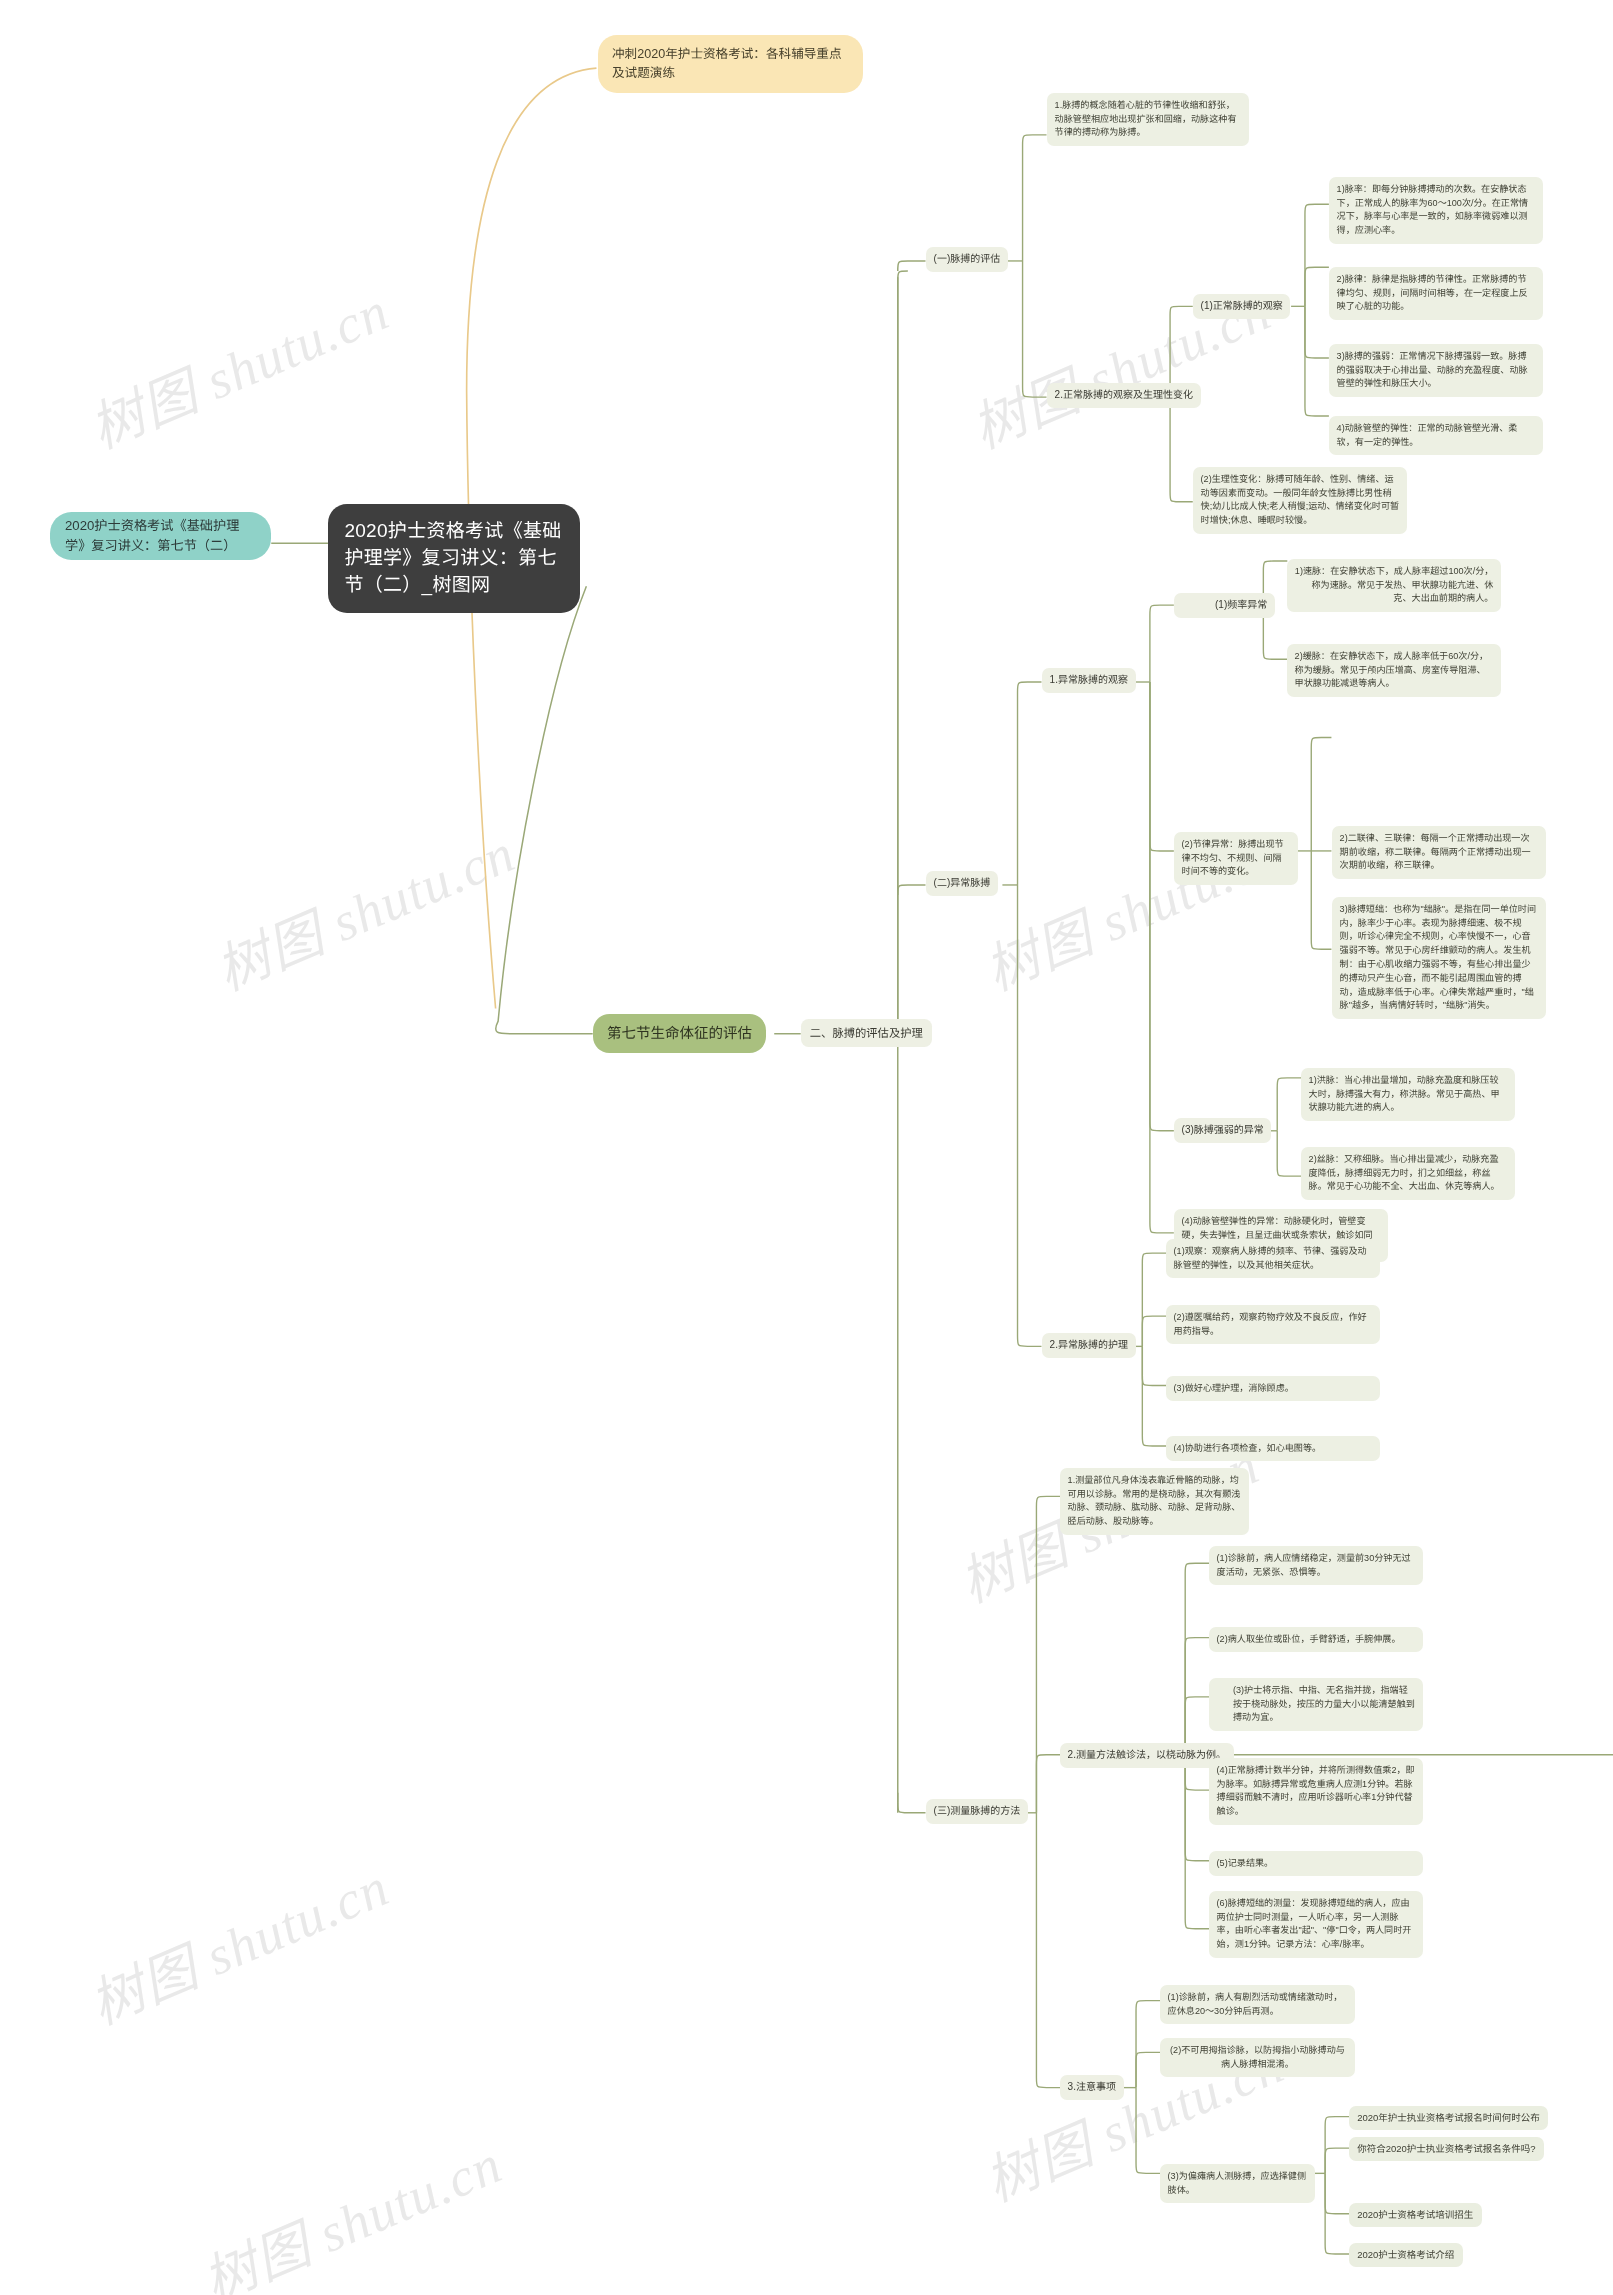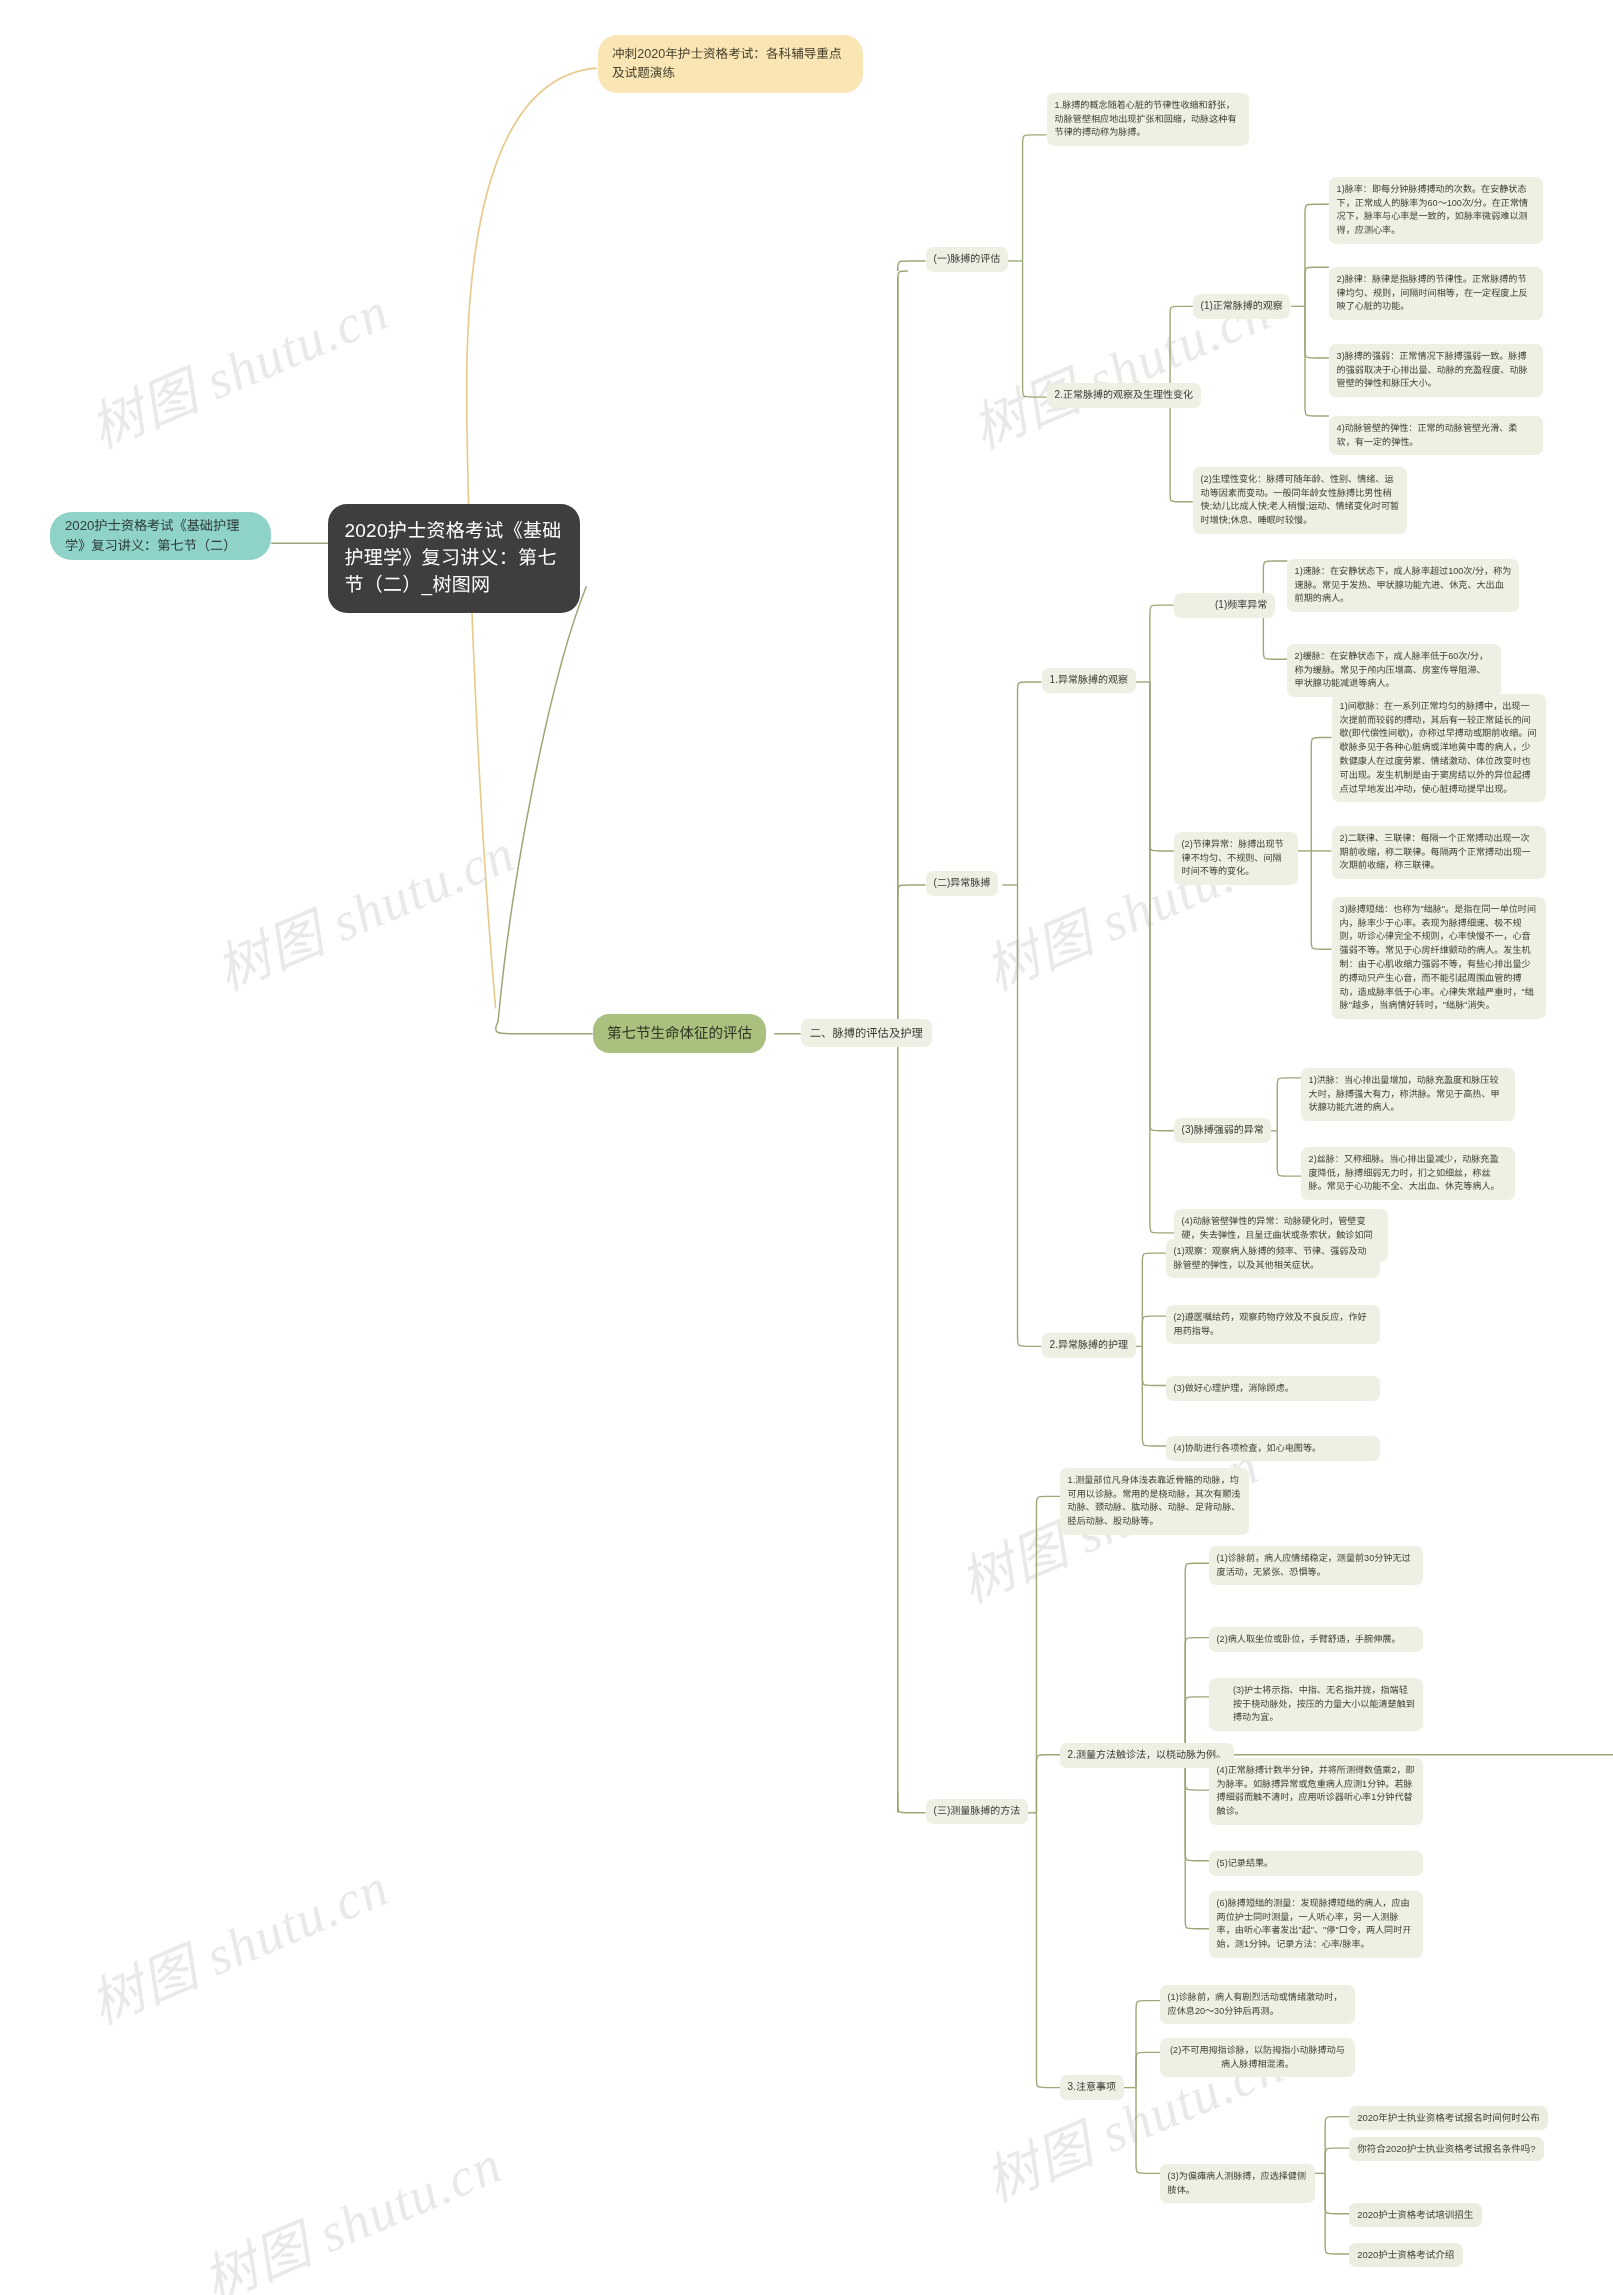--- a/index.html
+++ b/index.html
@@ -249,25 +249,24 @@
   <div class="node leaf" style="left:1329px;top:344px;width:214px;">3)脉搏的强弱：正常情况下脉搏强弱一致。脉搏的强弱取决于心排出量、动脉的充盈程度、动脉管壁的弹性和脉压大小。</div>
   <div class="node leaf" style="left:1329px;top:416px;width:214px;">4)动脉管壁的弹性：正常的动脉管壁光滑、柔软，有一定的弹性。</div>
 
   <div class="node leaf" style="left:1193px;top:467px;width:214px;">(2)生理性变化：脉搏可随年龄、性别、情绪、运动等因素而变动。一般同年龄女性脉搏比男性稍快;幼儿比成人快;老人稍慢;运动、情绪变化时可暂时增快;休息、睡眠时较慢。</div>
 
   <div class="node lvl3" style="left:926px;top:871px;">(二)异常脉搏</div>
 
   <div class="node lvl3" style="left:1042px;top:668px;">1.异常脉搏的观察</div>
 
   <div class="node lvl3" style="left:1174px;top:593px;padding-left:41px;">(1)频率异常</div>
-  <div class="node leaf" style="left:1287px;top:559px;width:232px;">1)速脉：在安静状态下，成人脉率超过100次/分，称为速脉。常见于发热、甲状腺功能亢进、休克、大出血前期的病人。</div>
+  <div class="node leaf" style="left:1287px;top:559px;width:214px;text-align:right;">1)速脉：在安静状态下，成人脉率超过100次/分，称为速脉。常见于发热、甲状腺功能亢进、休克、大出血前期的病人。</div>
   <div class="node leaf" style="left:1287px;top:644px;width:214px;">2)缓脉：在安静状态下，成人脉率低于60次/分，称为缓脉。常见于颅内压增高、房室传导阻滞、甲状腺功能减退等病人。</div>
 
   <div class="node leaf" style="left:1174px;top:832px;width:124px;">(2)节律异常：脉搏出现节律不均匀、不规则、间隔时间不等的变化。</div>
-  <div class="node leaf" style="left:1332px;top:694px;width:214px;">1)间歇脉：在一系列正常均匀的脉搏中，出现一次提前而较弱的搏动，其后有一较正常延长的间歇(即代偿性间歇)，亦称过早搏动或期前收缩。间歇脉多见于各种心脏病或洋地黄中毒的病人，少数健康人在过度劳累、情绪激动、体位改变时也可出现。发生机制是由于窦房结以外的异位起搏点过早地发出冲动，使心脏搏动提早出现。</div>
   <div class="node leaf" style="left:1332px;top:826px;width:214px;">2)二联律、三联律：每隔一个正常搏动出现一次期前收缩，称二联律。每隔两个正常搏动出现一次期前收缩，称三联律。</div>
   <div class="node leaf" style="left:1332px;top:897px;width:214px;">3)脉搏短绌：也称为"绌脉"。是指在同一单位时间内，脉率少于心率。表现为脉搏细速、极不规则，听诊心律完全不规则，心率快慢不一，心音强弱不等。常见于心房纤维颤动的病人。发生机制：由于心肌收缩力强弱不等，有些心排出量少的搏动只产生心音，而不能引起周围血管的搏动，造成脉率低于心率。心律失常越严重时，"绌脉"越多，当病情好转时，"绌脉"消失。</div>
 
   <div class="node lvl3" style="left:1174px;top:1118px;">(3)脉搏强弱的异常</div>
   <div class="node leaf" style="left:1301px;top:1068px;width:214px;">1)洪脉：当心排出量增加，动脉充盈度和脉压较大时，脉搏强大有力，称洪脉。常见于高热、甲状腺功能亢进的病人。</div>
   <div class="node leaf" style="left:1301px;top:1147px;width:214px;">2)丝脉：又称细脉。当心排出量减少，动脉充盈度降低，脉搏细弱无力时，扪之如细丝，称丝脉。常见于心功能不全、大出血、休克等病人。</div>
 
   <div class="node leaf" style="left:1174px;top:1209px;width:214px;">(4)动脉管壁弹性的异常：动脉硬化时，管壁变硬，失去弹性，且呈迂曲状或条索状，触诊如同按在琴弦上。常见于动脉硬化病人。</div>
 
   <div class="node lvl3" style="left:1042px;top:1333px;">2.异常脉搏的护理</div>

